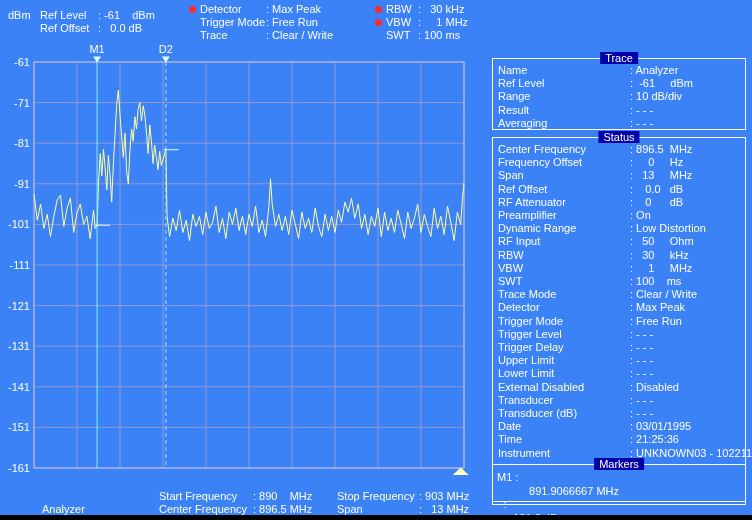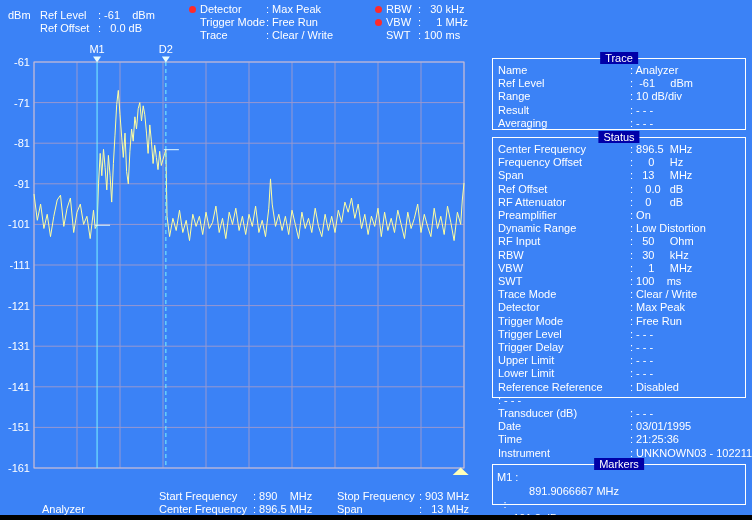--- a/index.html
+++ b/index.html
@@ -147,21 +147,21 @@
           <span class="plbl">Result</span>
           <span class="pval">: - - -</span>
         </div>
         <div class="prow">
           <span class="plbl">Averaging</span>
           <span class="pval">: - - -</span>
         </div>
       </div>
   </div>
 
-  <div class="panel" style="left:492px;top:137px;width:254px;height:261px;">
+  <div class="panel" style="left:492px;top:137px;width:254px;height:365px;">
     <div class="panel-title">Status</div>
     <div class="rows" id="status-rows">
         <div class="prow">
           <span class="plbl">Center Frequency</span>
           <span class="pval">: 896.5  MHz</span>
         </div>
         <div class="prow">
           <span class="plbl">Frequency Offset</span>
           <span class="pval">:     0     Hz</span>
         </div>
@@ -223,24 +223,25 @@
         </div>
         <div class="prow">
           <span class="plbl">Upper Limit</span>
           <span class="pval">: - - -</span>
         </div>
         <div class="prow">
           <span class="plbl">Lower Limit</span>
           <span class="pval">: - - -</span>
         </div>
         <div class="prow">
-          <span class="plbl">Reference Reference</span>
+          <span class="plbl">External Disabled</span>
           <span class="pval">: Disabled</span>
         </div>
         <div class="prow">
+          <span class="plbl">Transducer</span>
           <span class="pval">: - - -</span>
         </div>
         <div class="prow">
           <span class="plbl">Transducer (dB)</span>
           <span class="pval">: - - -</span>
         </div>
         <div class="prow">
           <span class="plbl">Date</span>
           <span class="pval">: 03/01/1995</span>
         </div>

